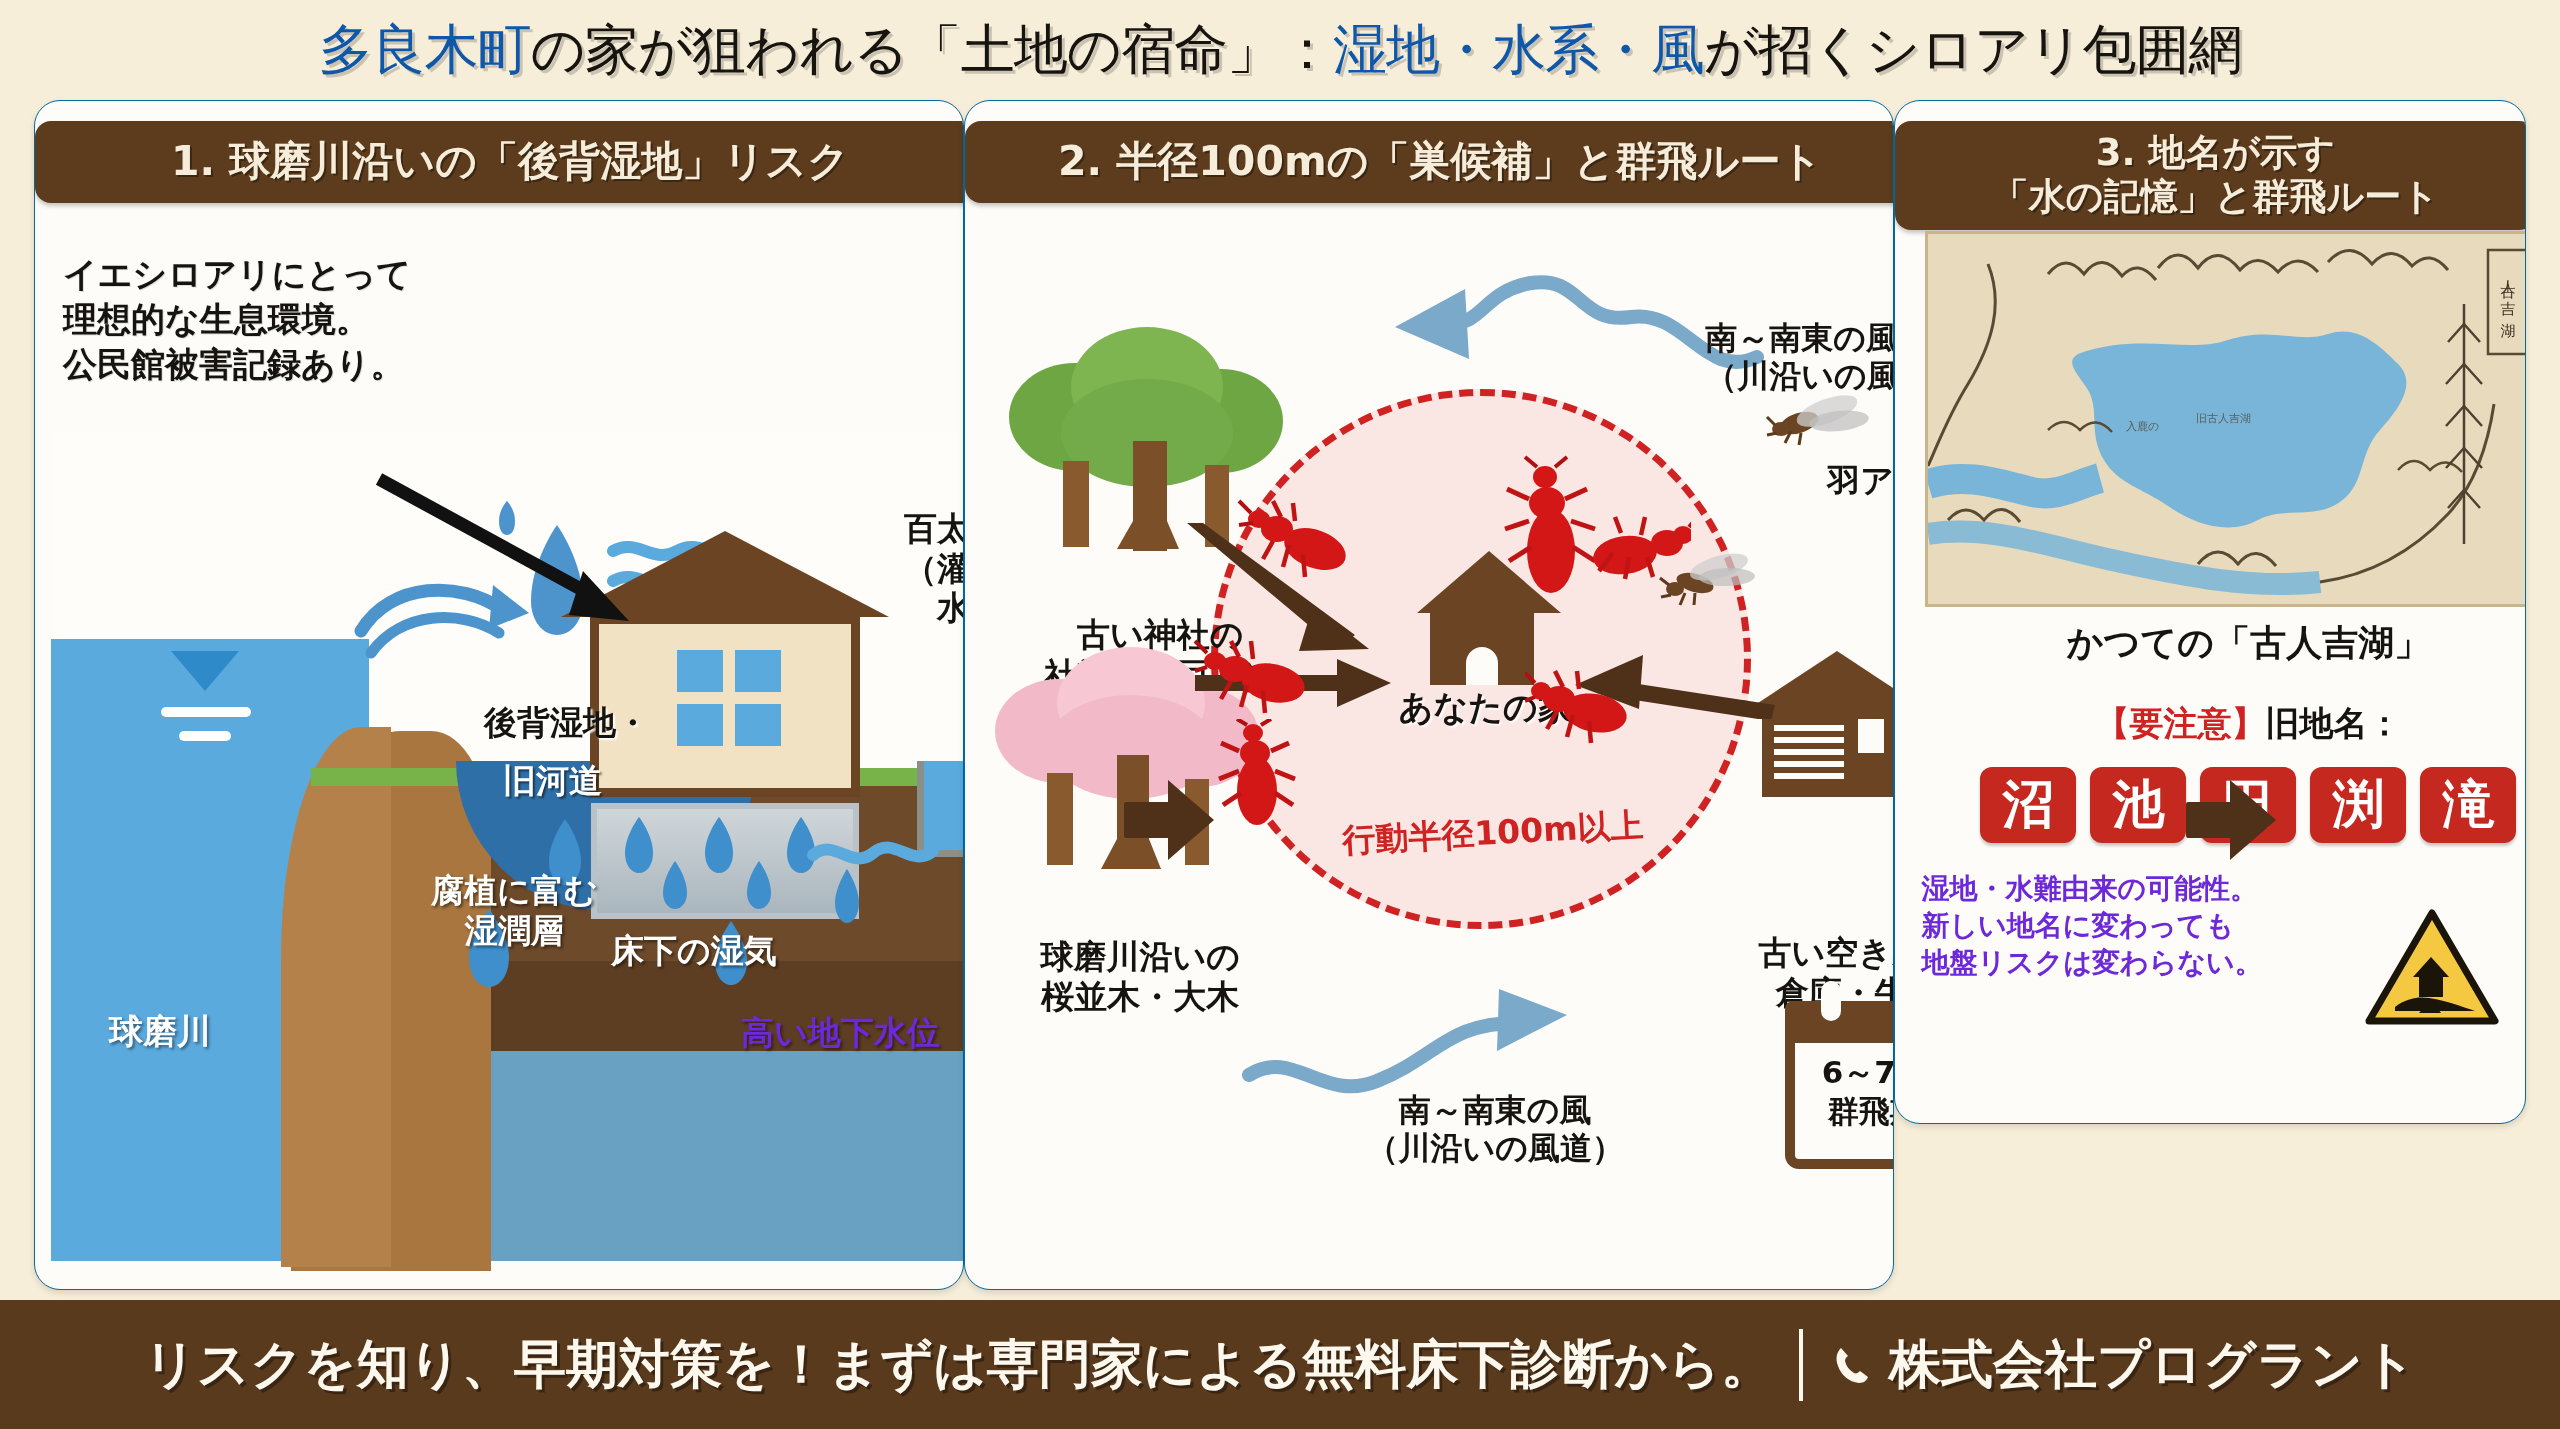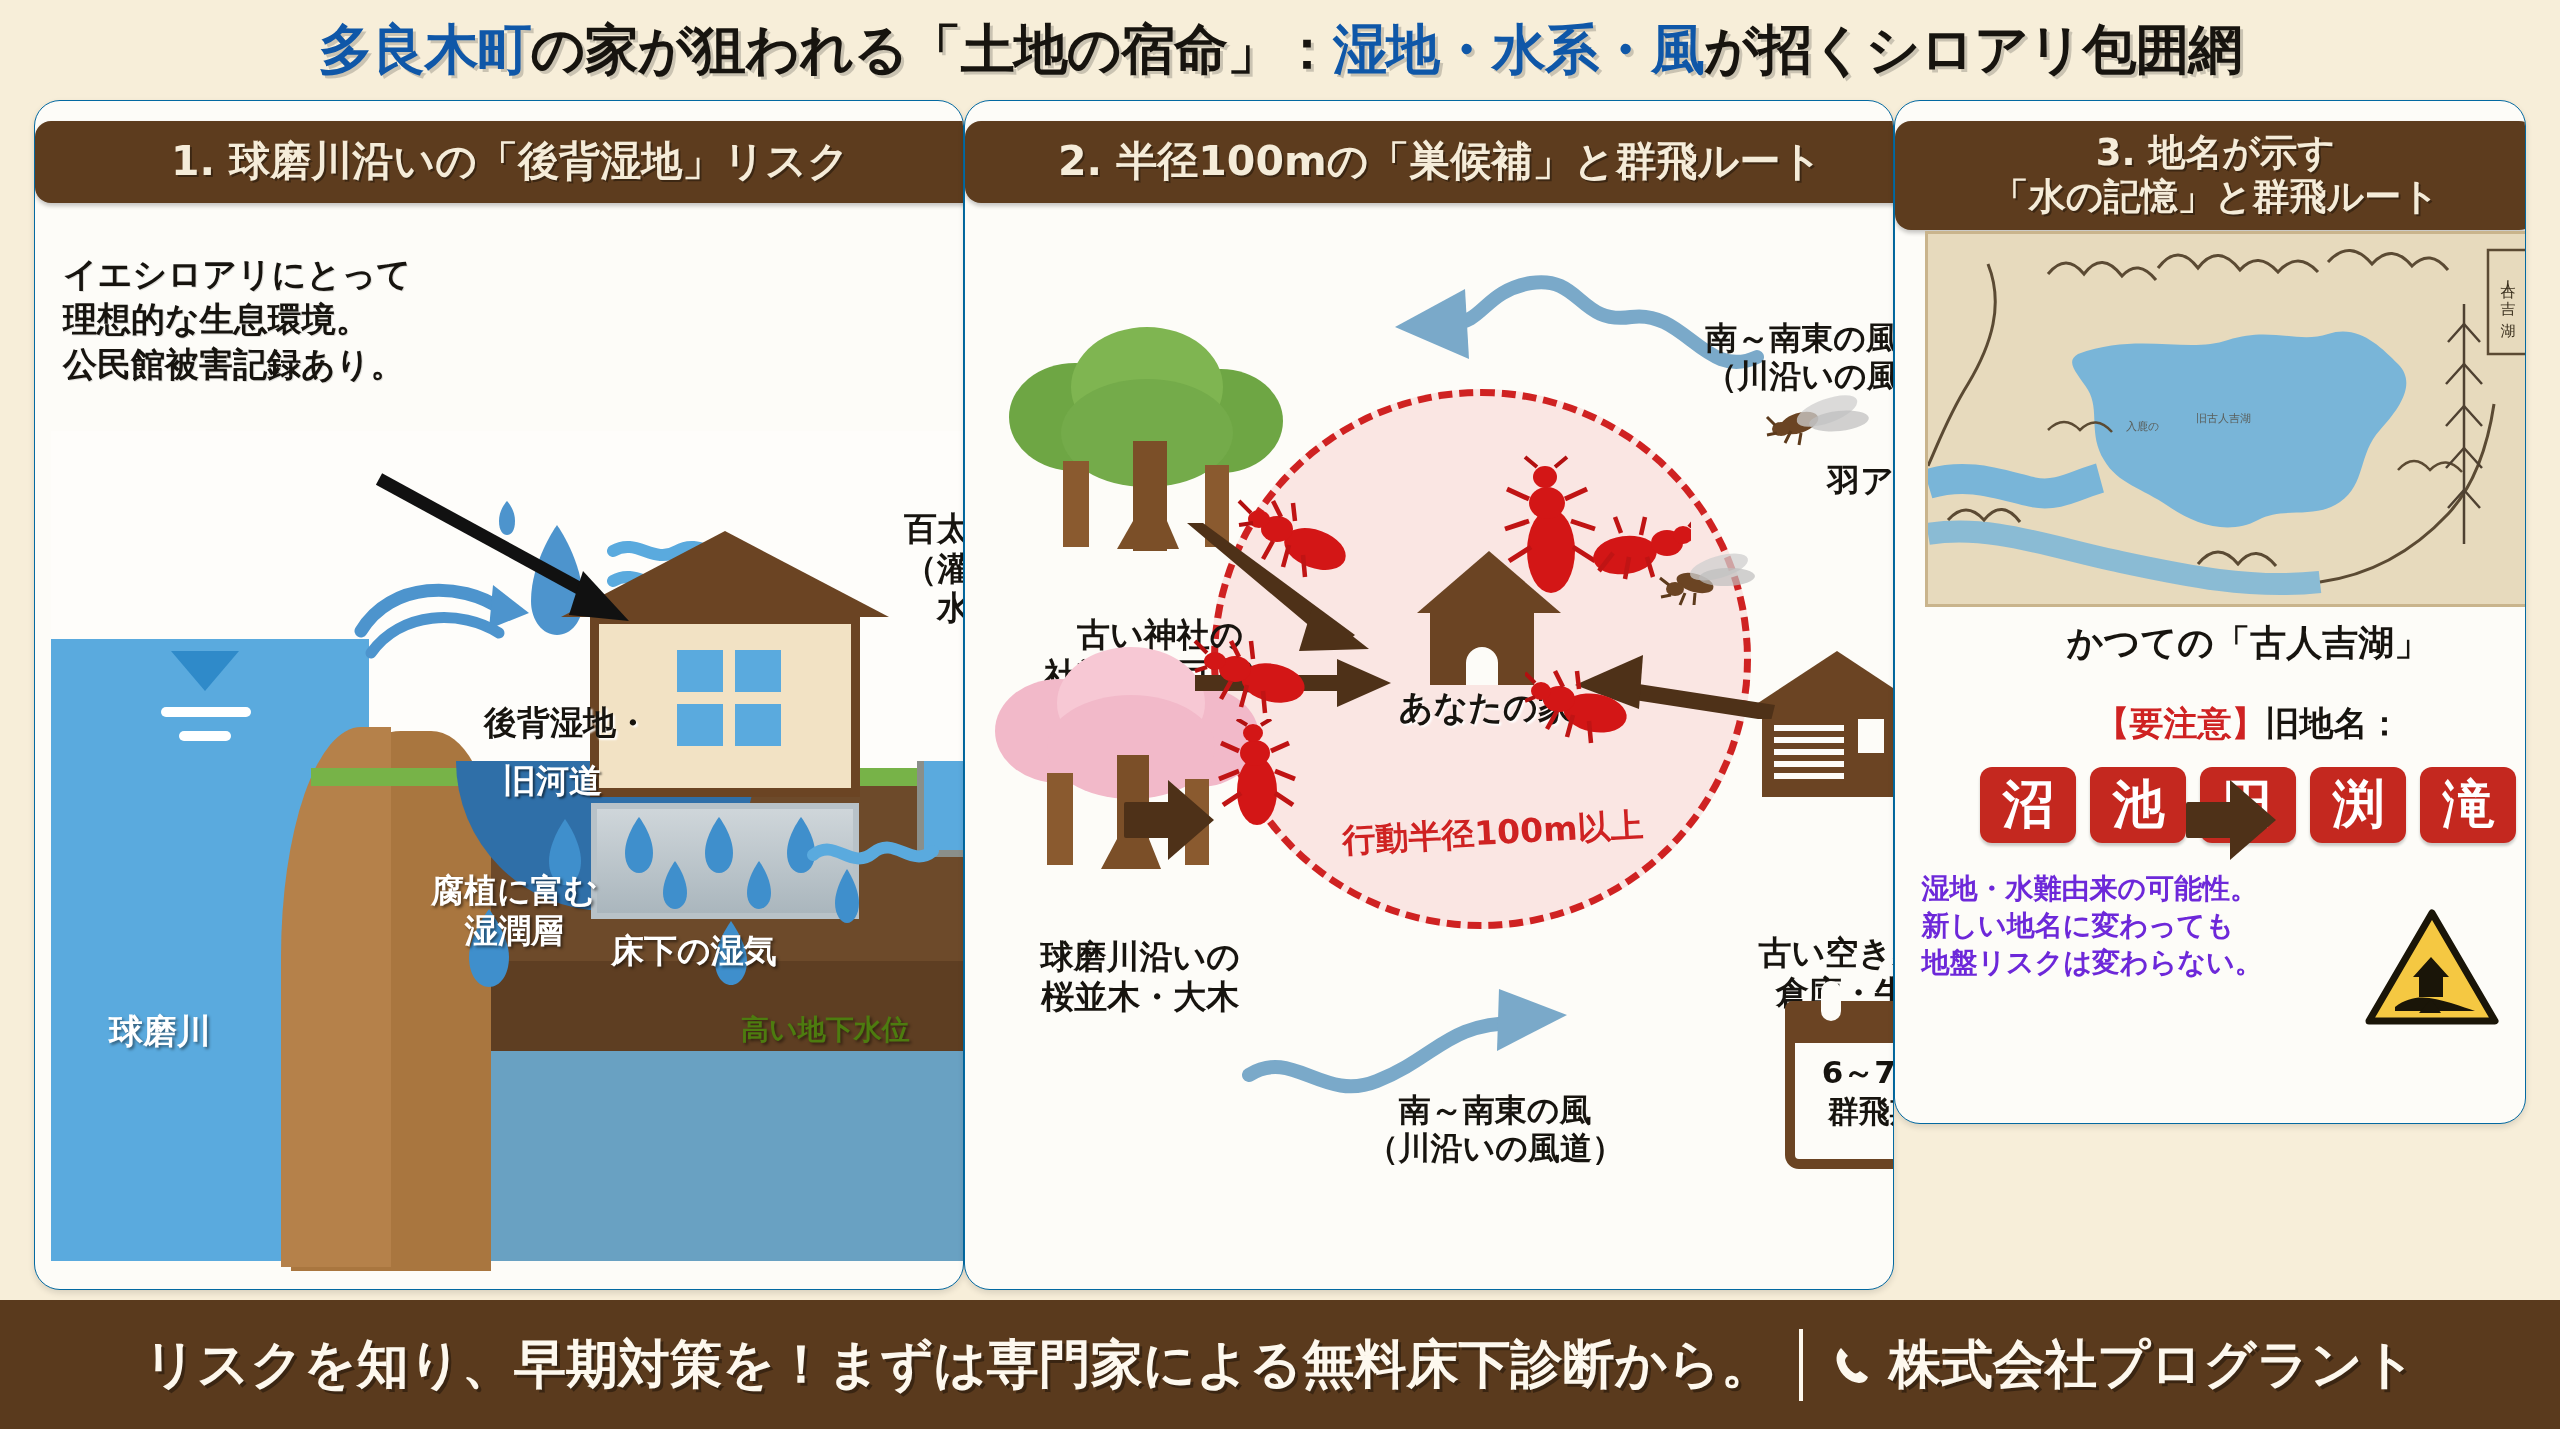--- a/index.html
+++ b/index.html
@@ -10,21 +10,21 @@
     overflow: hidden;
   }
   .page { position: relative; width: 2560px; height: 1429px; background: #f7eed9; }
 
   
   .title-bar {
     position: absolute; left: 0; top: 0; width: 2560px; height: 100px;
     display: flex; align-items: center; justify-content: center;
   }
   .title-text {
-    font-size: 54px; font-weight: 700; letter-spacing: -1px;
+    font-size: 54px; font-weight: 400; letter-spacing: -1px;
     text-shadow: 3px 3px 0 rgba(0,0,0,0.18);
     white-space: nowrap;
   }
   .t-blue { color: #0f57a8; }
   .t-black { color: #17140f; }
 
   
   .panels {
     position: absolute; left: 34px; top: 100px;
     width: 2492px; height: 1188px;
@@ -144,21 +144,21 @@
   .lbl {
     position: absolute; font-weight: 700; line-height: 1.2; text-align: center;
     text-shadow: 2px 2px 0 rgba(0,0,0,0.3);
   }
   .lbl-dark { color: #17140f; text-shadow: 1px 1px 0 rgba(255,255,255,0.6); }
   #lbl-haihai { left: 400px; top: 272px; font-size: 33px; color:#17140f; text-shadow: 2px 2px 2px rgba(255,255,255,0.9); margin-left: 33px; }
   #lbl-kyuukadou { left: 452px; top: 330px; font-size: 33px; color:#fff; text-shadow: 2px 2px 2px rgba(0,0,0,0.5); }
   #lbl-kumagawa { left: 58px; top: 580px; font-size: 34px; color:#fff; text-shadow: 2px 2px 3px rgba(0,0,0,0.45); }
   #lbl-fushoku { left: 380px; top: 440px; font-size: 33px; color:#fff; text-shadow: 2px 2px 3px rgba(0,0,0,0.5); }
   #lbl-yukashita { left: 560px; top: 500px; font-size: 33px; color:#fff; text-shadow: 2px 2px 3px rgba(0,0,0,0.5); }
-  #lbl-chikasui { left: 690px; top: 582px; font-size: 28px; color:#4d7c0f; text-shadow: 2px 2px 3px rgba(0,0,0,0.45); }
+  #lbl-chikasui { left: 690px; top: 582px; font-size: 33px; color:#6d28d9; text-shadow: 2px 2px 3px rgba(0,0,0,0.45); }
   #lbl-hyakutaro { left: 830px; top: 78px; font-size: 33px; color:#17140f; text-shadow: 1px 1px 0 rgba(255,255,255,0.7); }
 
   .faucet-box {
     position: absolute; left: 866px; top: 330px; width: 120px; height: 96px;
     background: #5aaade; border: 7px solid #8a8f8a; border-top: none;
   }
 
   
   .p2-scene { position: absolute; left: 0; top: 110px; width: 1026px; height: 1060px; }
   .radius-circle {

